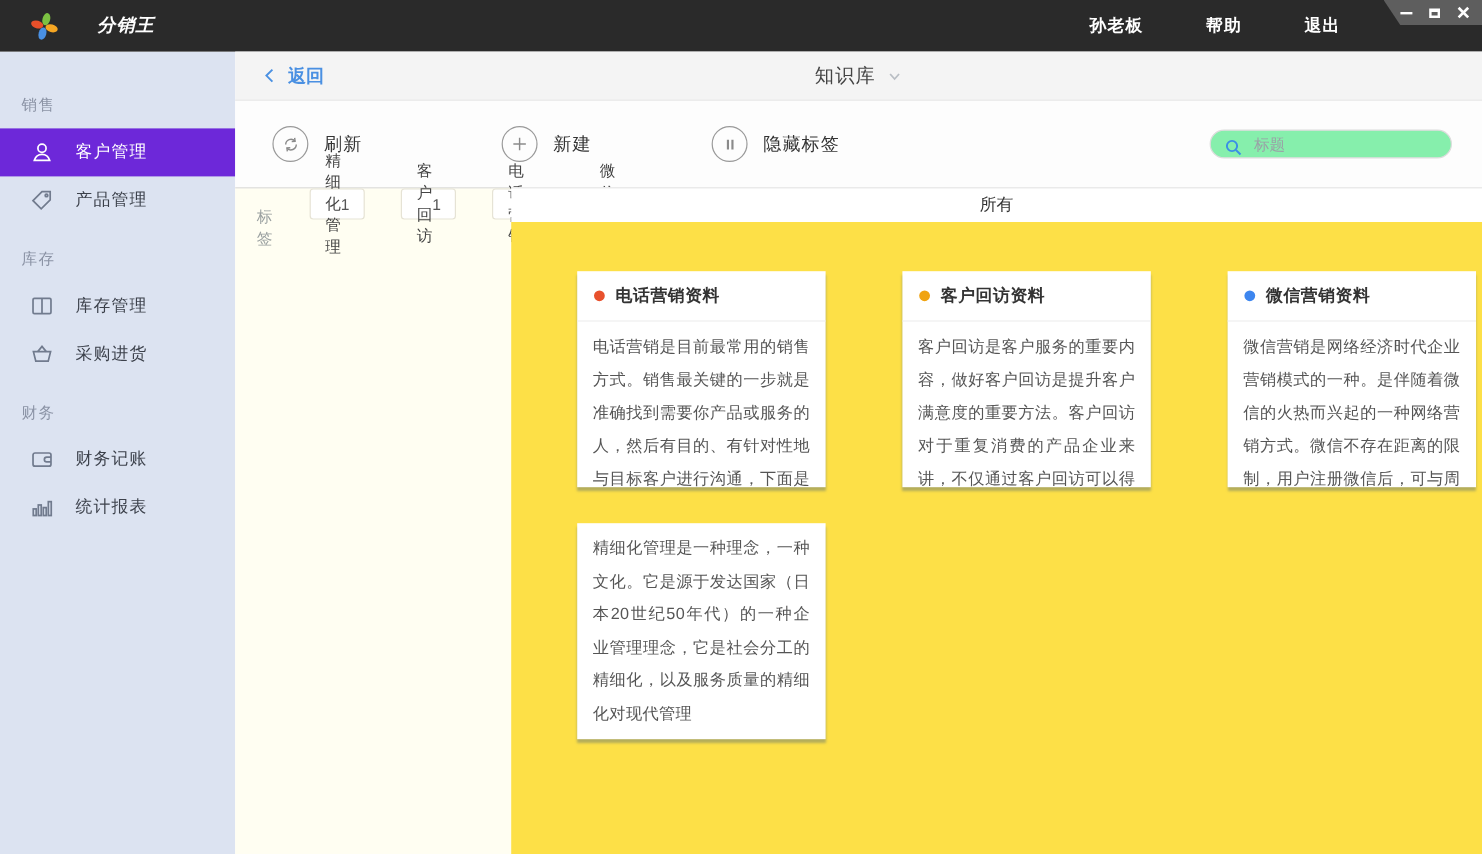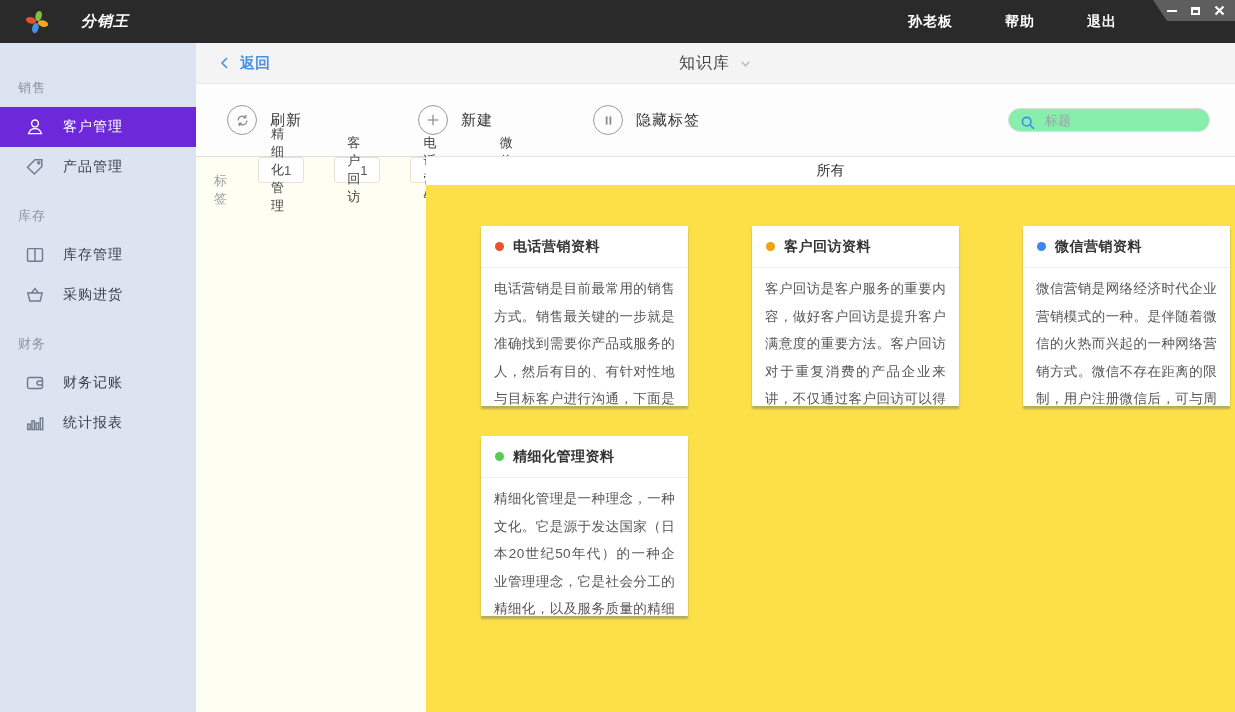--- a/index.html
+++ b/index.html
@@ -303,24 +303,20 @@
 
             <div class="card">
               <div class="card-header">
                 <span class="card-dot" style="background-color: rgb(61, 134, 239);"></span>
                 <span class="card-title">微信营销资料</span>
               </div>
               <div class="card-body">微信营销是网络经济时代企业营销模式的一种。是伴随着微信的火热而兴起的一种网络营销方式。微信不存在距离的限制，用户注册微信后，可与周围同样注</div>
             </div>
 
             <div class="card">
-              <div class="card-header">
-                <span class="card-dot" style="background-color: rgb(85, 205, 85);"></span>
-                <span class="card-title">精细化管理资料</span>
-              </div>
               <div class="card-body">精细化管理是一种理念，一种文化。它是源于发达国家（日本20世纪50年代）的一种企业管理理念，它是社会分工的精细化，以及服务质量的精细化对现代管理</div>
             </div>
 
           </div>
         </div>
 
       </div>
     </div>
   </div>
 </div>

